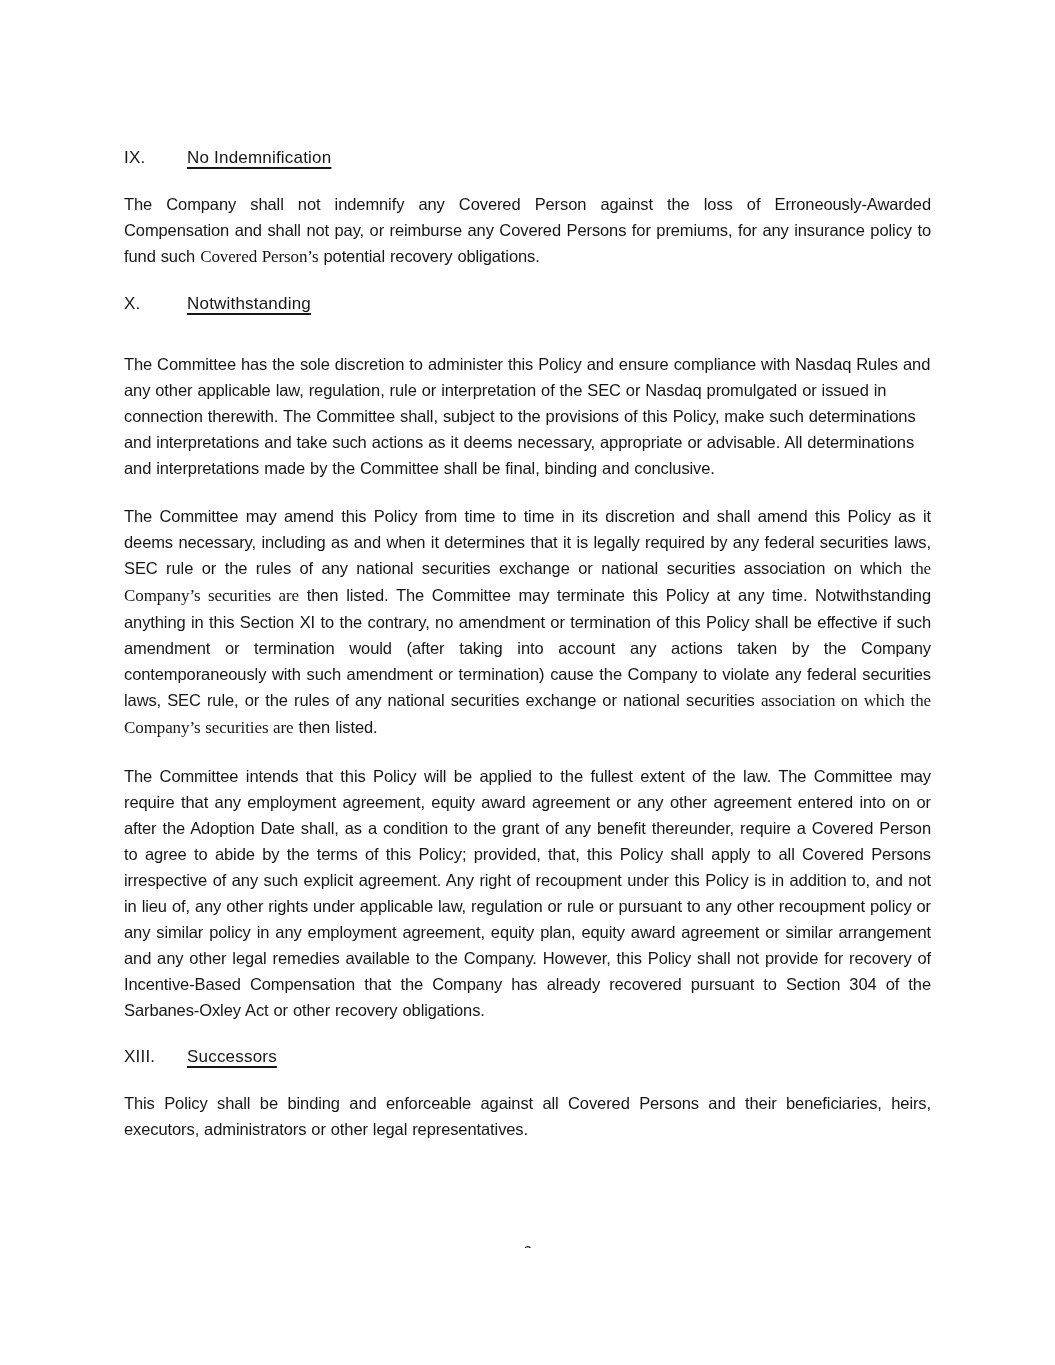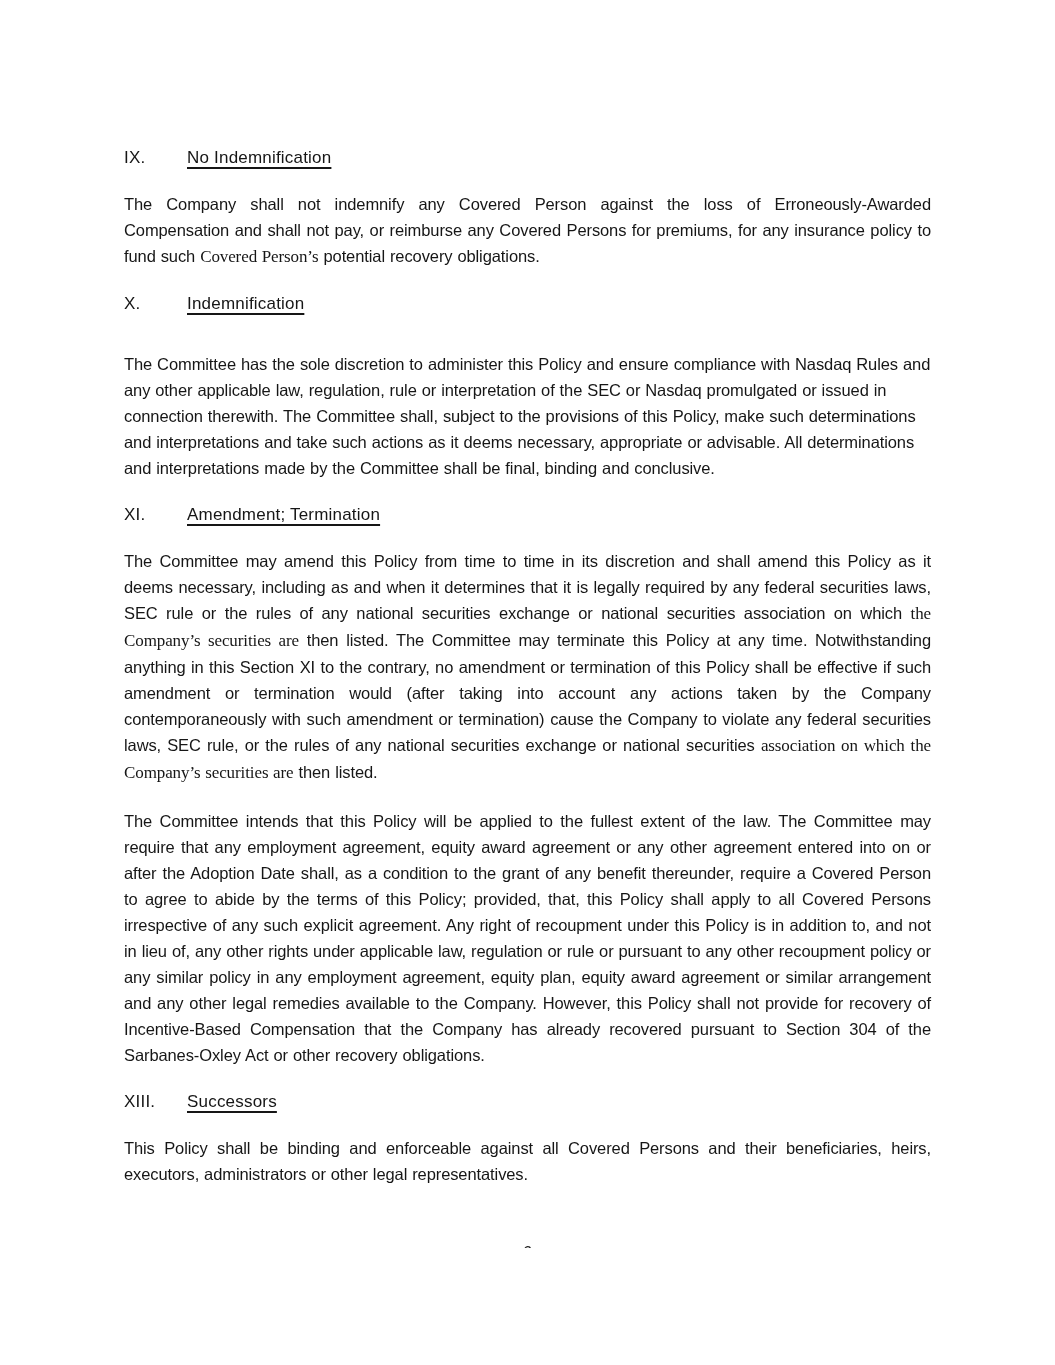--- a/index.html
+++ b/index.html
@@ -83,30 +83,26 @@
       <h2 class="section-heading">
         <span class="numeral">IX.</span>
         <span class="title">No Indemnification</span>
       </h2>
       <p class="para"><span>The Company shall not indemnify any Covered Person against the loss of Erroneously-Awarded Compensation and shall not pay, or reimburse any Covered Persons for premiums, for any insurance policy to fund such </span><span class="serif">Covered Person’s</span><span> potential recovery obligations.</span></p>
     </section>
 
     <section>
       <h2 class="section-heading">
         <span class="numeral">X.</span>
-        <span class="title">Indemnification</span>
+        <span class="title">Notwithstanding</span>
       </h2>
       <p class="para align-left"><span>The Committee has the sole discretion to administer this Policy and ensure compliance with Nasdaq Rules and any other applicable law, regulation, rule or interpretation of the SEC or Nasdaq promulgated or issued in connection therewith. The Committee shall, subject to the provisions of this Policy, make such determinations and interpretations and take such actions as it deems necessary, appropriate or advisable. All determinations and interpretations made by the Committee shall be final, binding and conclusive.</span></p>
     </section>
 
     <section>
-      <h2 class="section-heading">
-        <span class="numeral">XI.</span>
-        <span class="title">Amendment; Termination</span>
-      </h2>
       <p class="para"><span>The Committee may amend this Policy from time to time in its discretion and shall amend this Policy as it deems necessary, including as and when it determines that it is legally required by any federal securities laws, SEC rule or the rules of any national securities exchange or national securities association on which </span><span class="serif">the Company’s securities are</span><span> then listed. The Committee may terminate this Policy at any time. Notwithstanding anything in this Section XI to the contrary, no amendment or termination of this Policy shall be effective if such amendment or termination would (after taking into account any actions taken by the Company contemporaneously with such amendment or termination) cause the Company to violate any federal securities laws, SEC rule, or the rules of any national securities exchange or national securities </span><span class="serif">association on which the Company’s securities are</span><span> then listed.</span></p>
     </section>
 
     <section>
       <p class="para"><span>The Committee intends that this Policy will be applied to the fullest extent of the law. The Committee may require that any employment agreement, equity award agreement or any other agreement entered into on or after the Adoption Date shall, as a condition to the grant of any benefit thereunder, require a Covered Person to agree to abide by the terms of this Policy; provided, that, this Policy shall apply to all Covered Persons irrespective of any such explicit agreement. Any right of recoupment under this Policy is in addition to, and not in lieu of, any other rights under applicable law, regulation or rule or pursuant to any other recoupment policy or any similar policy in any employment agreement, equity plan, equity award agreement or similar arrangement and any other legal remedies available to the Company. However, this Policy shall not provide for recovery of Incentive-Based Compensation that the Company has already recovered pursuant to Section 304 of the Sarbanes-Oxley Act or other recovery obligations.</span></p>
     </section>
 
     <section>
       <h2 class="section-heading">
         <span class="numeral">XIII.</span>

